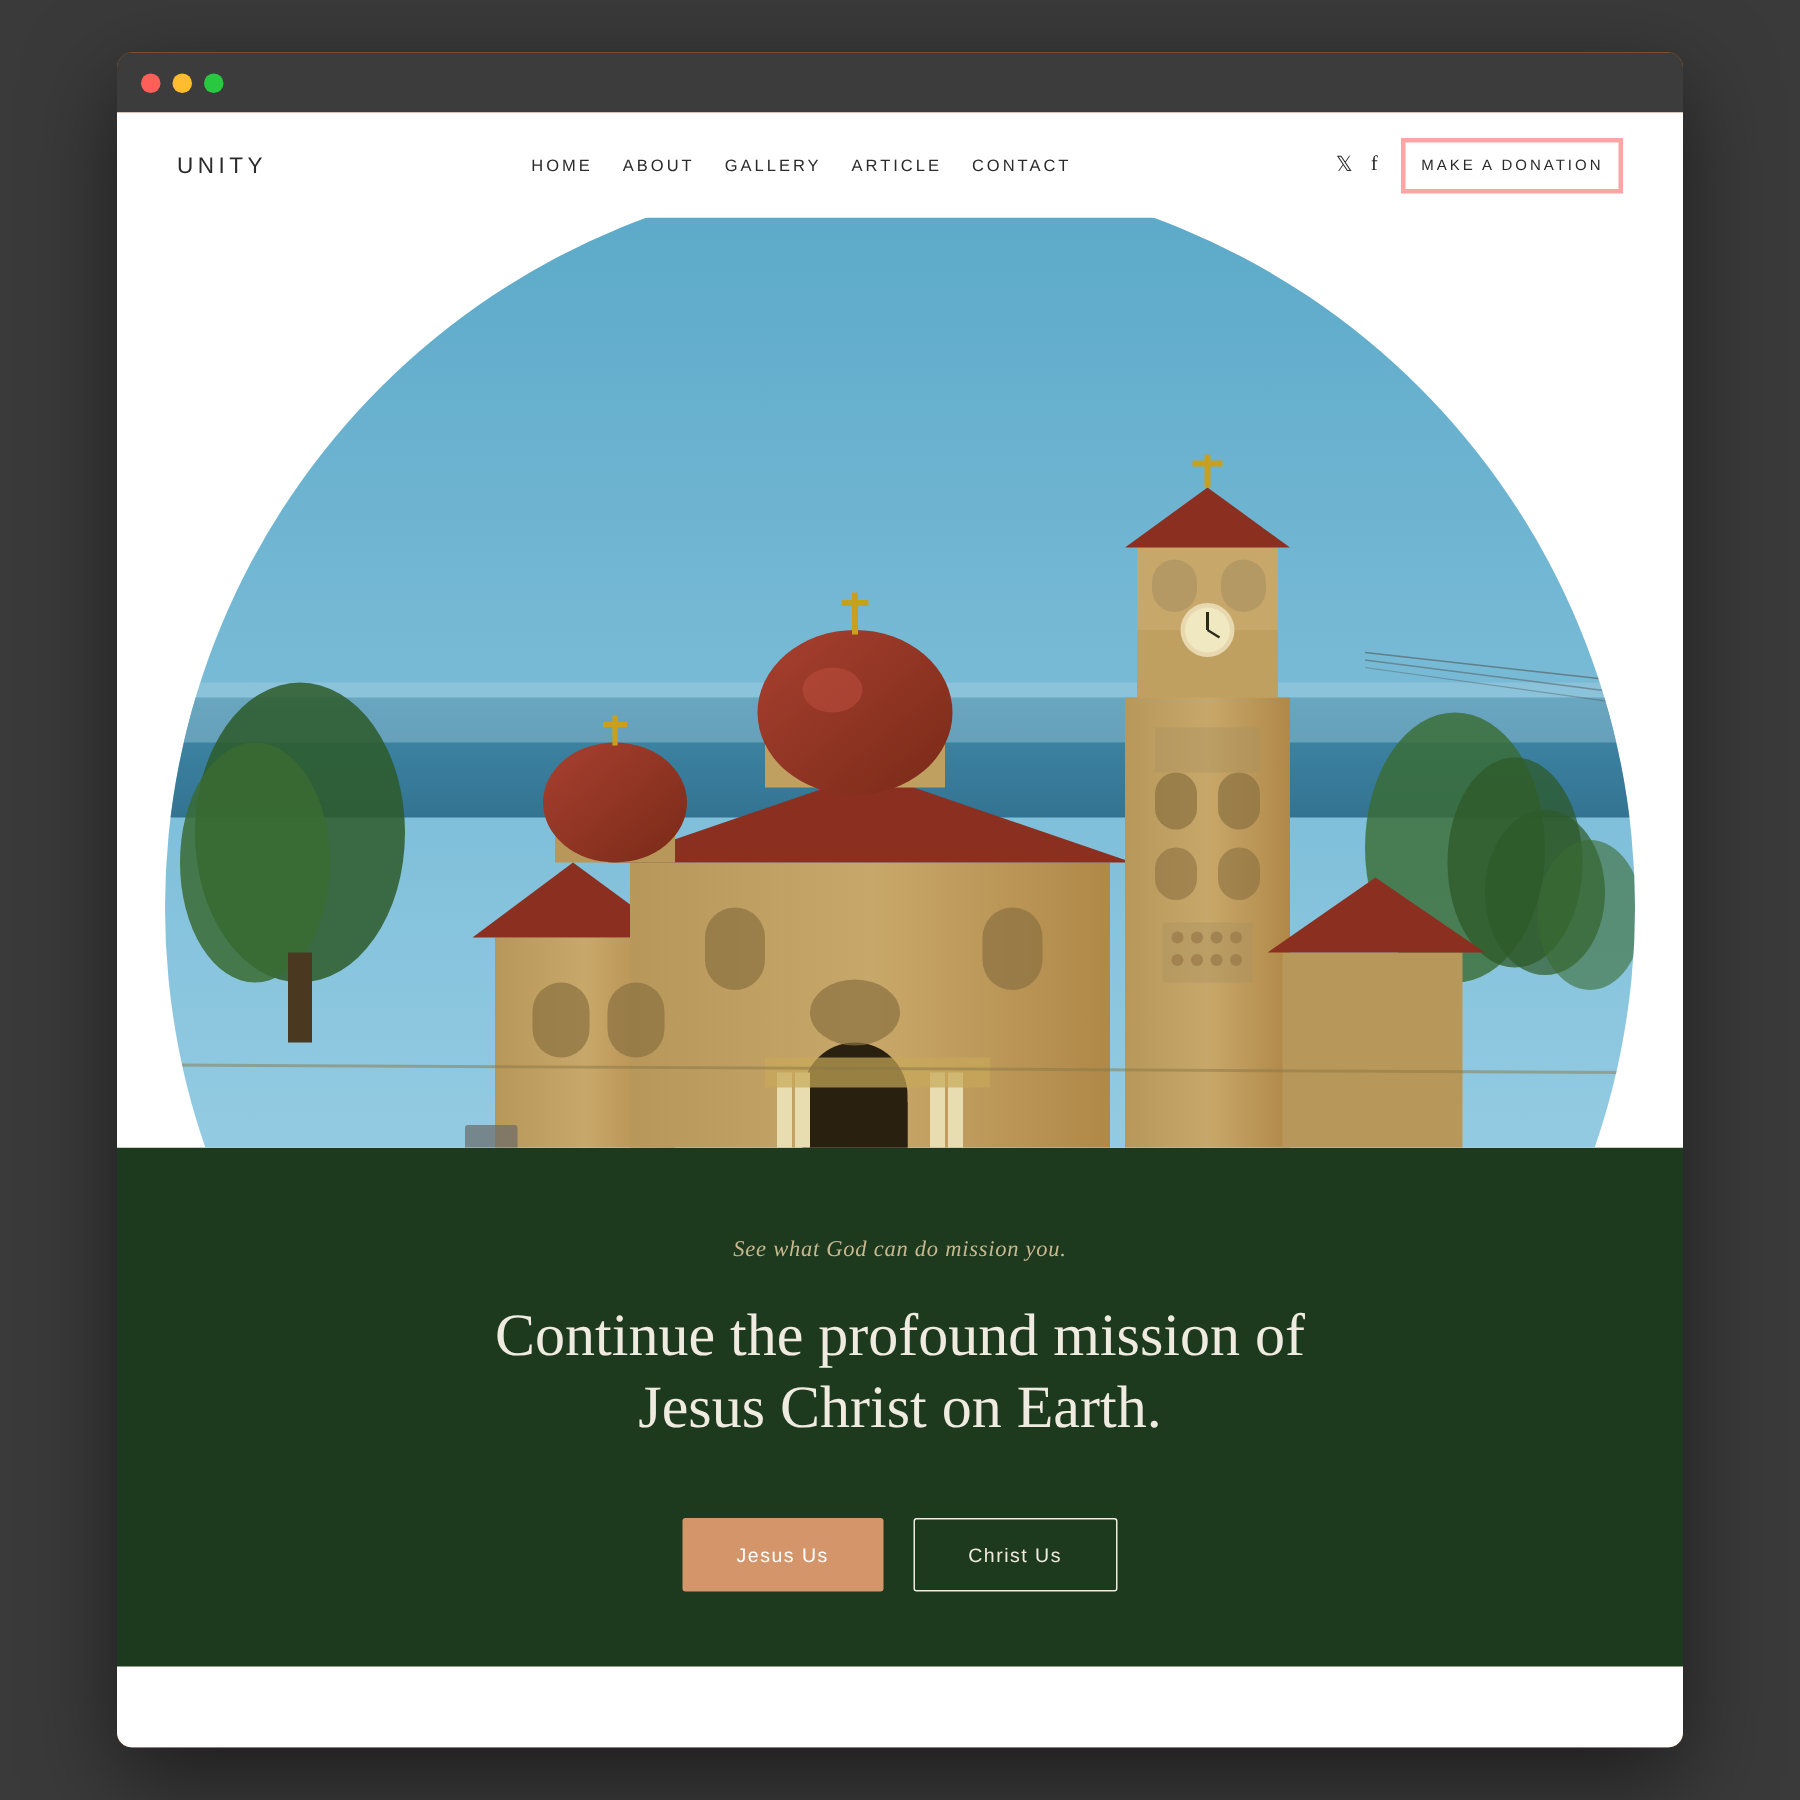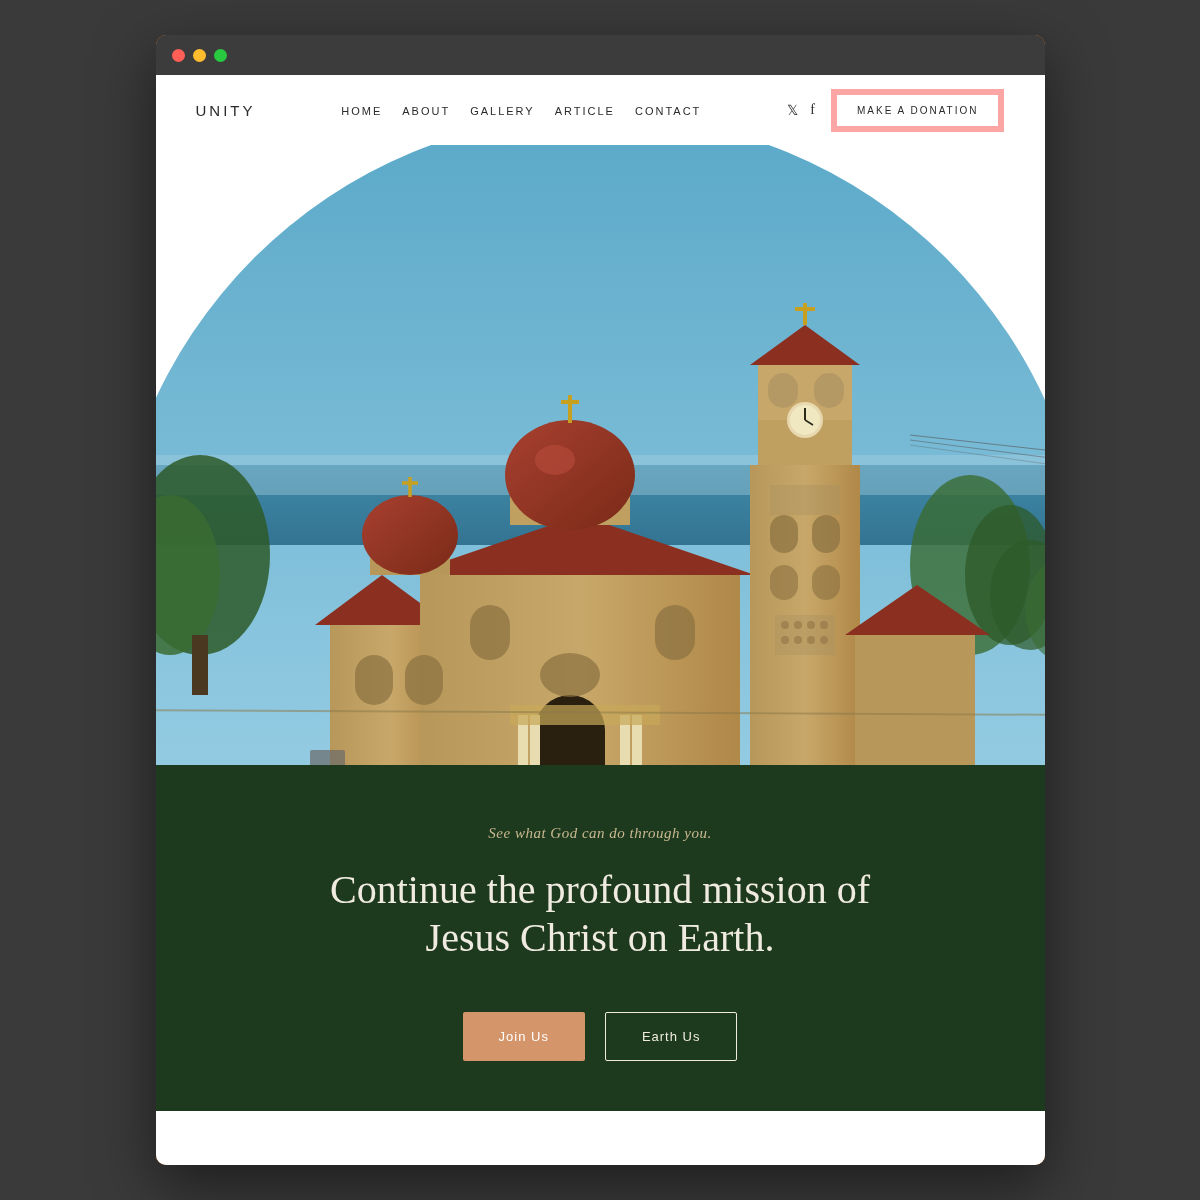--- a/index.html
+++ b/index.html
@@ -11,21 +11,21 @@
     body {
       background: #3a3a3a;
       display: flex;
       justify-content: center;
       align-items: center;
       min-height: 100vh;
       font-family: 'Georgia', serif;
     }
 
     .browser-window {
-      width: 889px;
+      width: 1044px;
       height: 1130px;
       background: #f97316;
       border-radius: 10px;
       overflow: hidden;
       box-shadow: 0 20px 60px rgba(0,0,0,0.5);
     }
 
     .browser-chrome {
       background: #3c3c3c;
       height: 40px;
@@ -98,23 +98,23 @@
       align-items: center;
     }
 
     .social-icon {
       font-size: 14px;
       color: #2a2a2a;
       cursor: pointer;
     }
 
     .donate-btn {
-      border: 6px solid #fca5a5;
+      border: 3px solid #fca5a5;
       background: transparent;
-      padding: 10px 20px;
+      padding: 10px 10px;
       font-family: Arial, sans-serif;
       font-size: 10px;
       letter-spacing: 2px;
       text-transform: uppercase;
       cursor: pointer;
       color: #2a2a2a;
     }
 
     
     .hero-section {
@@ -394,25 +394,25 @@
           <rect x="200" y="635" width="35" height="25" fill="#6a6a6a" opacity="0.7" rx="2"></rect>
 
           <ellipse cx="920" cy="480" rx="40" ry="55" fill="#2d5a28" opacity="0.7"></ellipse>
           <ellipse cx="950" cy="495" rx="35" ry="50" fill="#3a6b32" opacity="0.6"></ellipse>
 
         </svg>
       </div>
     </div>
 
     <div class="lower-section">
-      <p class="tagline">See what God can do through you.</p>
+      <p class="tagline">See what God can do mission you.</p>
       <h1 class="main-heading">
         <span>Continue the profound mission of</span><br>
         <span>Jesus Christ on Earth.</span>
       </h1>
       <div class="cta-buttons">
-        <button class="btn-join">Join Us</button>
-        <button class="btn-donate">Earth Us</button>
+        <button class="btn-join">Jesus Us</button>
+        <button class="btn-donate">Christ Us</button>
       </div>
     </div>
 
   </div>
 </div>
 
 </body></html>

